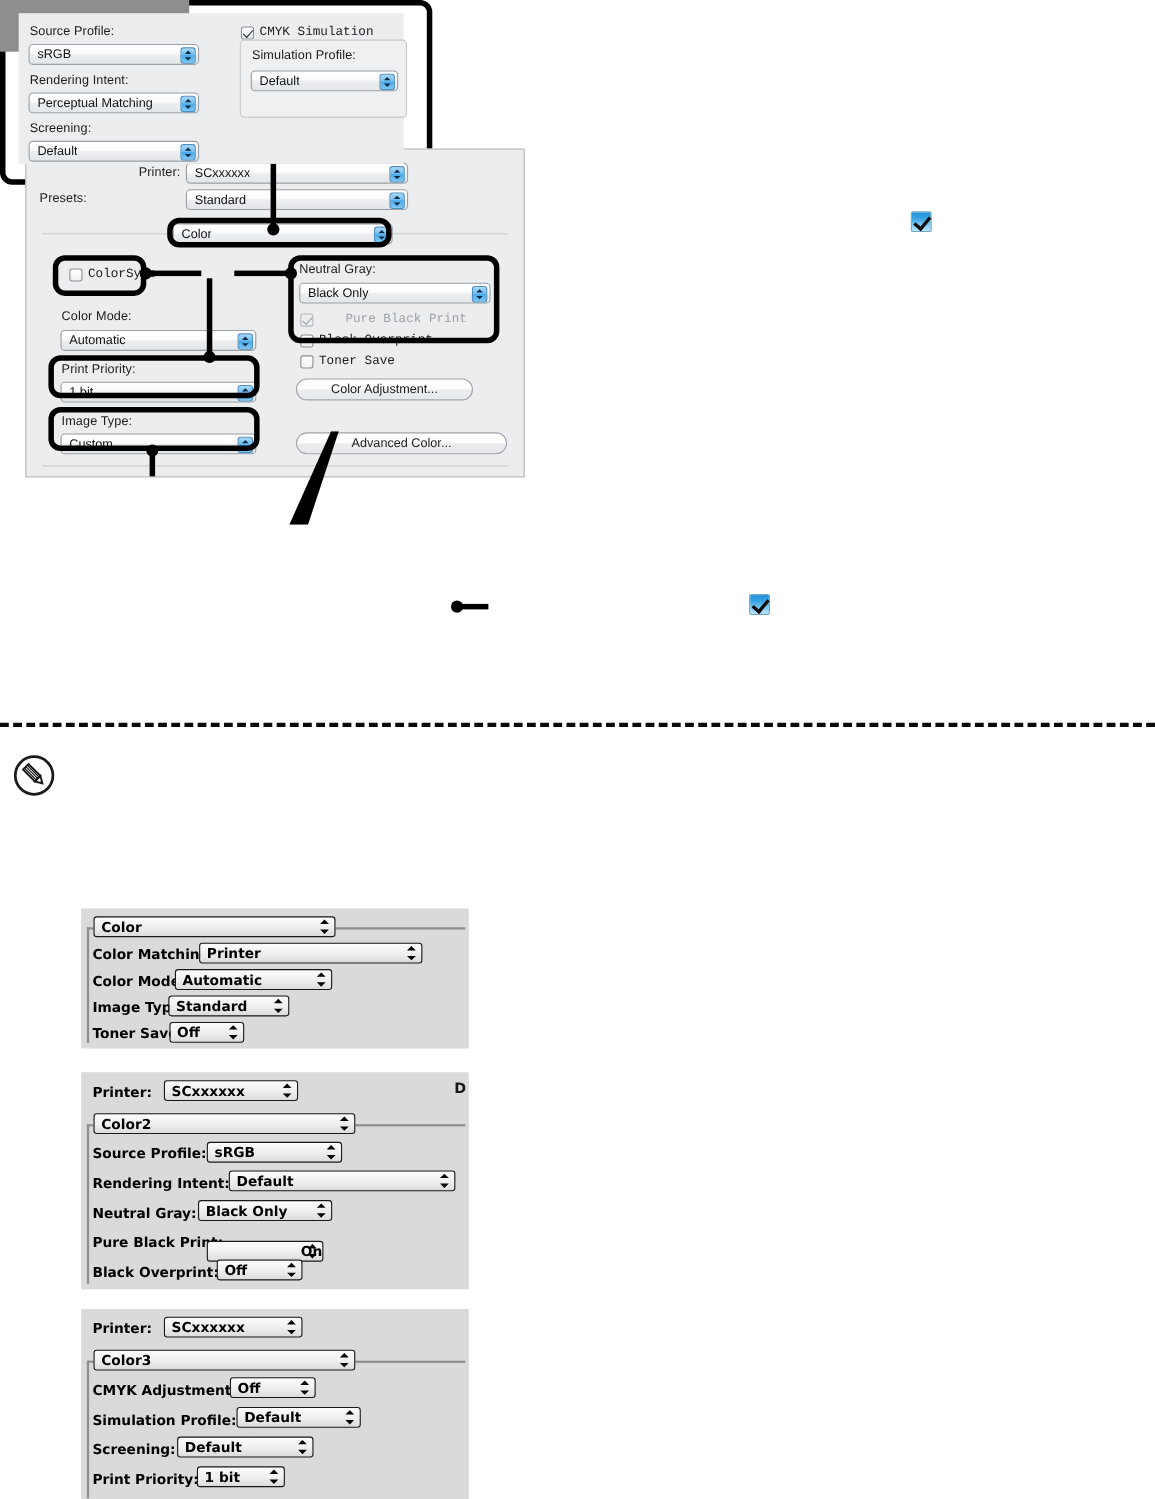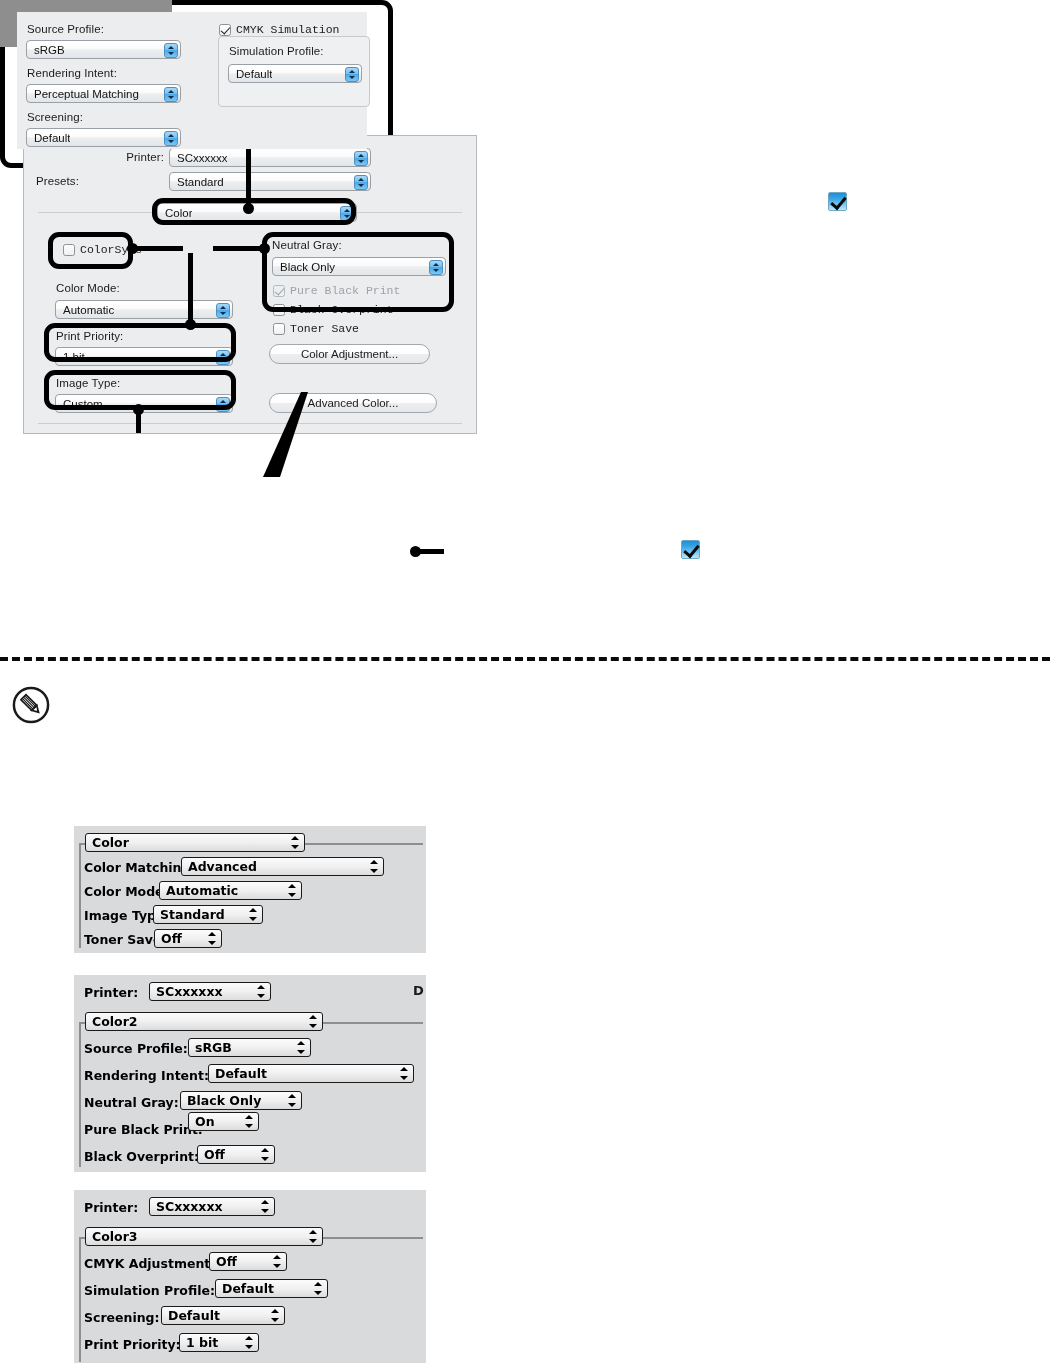--- a/index.html
+++ b/index.html
@@ -185,40 +185,40 @@
   </div>
 
   <div class="row" style="left:248px;top:103px;">
     <span class="lbl">Neutral Gray:</span>
   </div>
   <div class="popup" style="position:absolute;left:248px;top:121px;width:174px;">
     <span class="ptext">Black Only</span>
     <span class="parrows"></span>
   </div>
 
-  <div class="row" style="left:249px;top:148px;">
+  <div class="row" style="left:249px;top:148px;gap:24px;">
     <span class="cbx dim on"></span>
     <span class="ctext dim">Pure Black Print</span>
   </div>
 
   <div class="row" style="left:249px;top:167px;">
     <span class="cbx"></span>
     <span class="ctext">Black Overprint</span>
   </div>
 
   <div class="row" style="left:249px;top:186px;">
     <span class="cbx"></span>
     <span class="ctext">Toner Save</span>
   </div>
 
   <div class="capsule" style="left:245px;top:208px;width:161px;">
     <span>Color Adjustment...</span>
   </div>
 
-  <div class="capsule" style="left:245px;top:257px;width:168px;">
+  <div class="capsule" style="left:245px;top:257px;width:192px;">
     <span>Advanced Color...</span>
   </div>
 
   <div class="hsep" style="left:14px;top:287px;width:424px;"></div>
 </div>
 
 <div class="callout" style="left:152px;top:198px;width:204px;height:27px;"></div>
 <div class="callout" style="left:48px;top:232px;width:85px;height:37px;"></div>
 <div class="callout" style="left:262px;top:232px;width:192px;height:80px;"></div>
 <div class="callout" style="left:44px;top:323px;width:192px;height:39px;"></div>
@@ -313,21 +313,21 @@
 
   <div class="mpop" style="position:absolute;left:10px;top:6px;width:220px;">
     <span class="mt">Color</span>
     <span class="ma"></span>
   </div>
 
   <div class="mrow" style="left:9px;top:33px;">
     <span class="mlbl">Color Matching:</span>
   </div>
   <div class="mpop" style="position:absolute;left:106px;top:30px;width:203px;">
-    <span class="mt">Advanced</span>
+    <span class="mt">Printer</span>
     <span class="ma"></span>
   </div>
 
   <div class="mrow" style="left:9px;top:57px;">
     <span class="mlbl">Color Mode:</span>
   </div>
   <div class="mpop" style="position:absolute;left:84px;top:54px;width:143px;">
     <span class="mt">Automatic</span>
     <span class="ma"></span>
   </div>
@@ -388,21 +388,21 @@
     <span class="mlbl">Neutral Gray:</span>
   </div>
   <div class="mpop" style="position:absolute;left:105px;top:115px;width:122px;">
     <span class="mt">Black Only</span>
     <span class="ma"></span>
   </div>
 
   <div class="mrow" style="left:9px;top:146px;">
     <span class="mlbl">Pure Black Print:</span>
   </div>
-  <div class="mpop" style="position:absolute;left:113px;top:136px;width:71px;">
+  <div class="mpop" style="position:absolute;left:113px;top:152px;width:106px;justify-content:flex-end;">
     <span class="mt">On</span>
     <span class="ma"></span>
   </div>
 
   <div class="mrow" style="left:9px;top:173px;">
     <span class="mlbl">Black Overprint:</span>
   </div>
   <div class="mpop" style="position:absolute;left:122px;top:169px;width:78px;">
     <span class="mt">Off</span>
     <span class="ma"></span>

